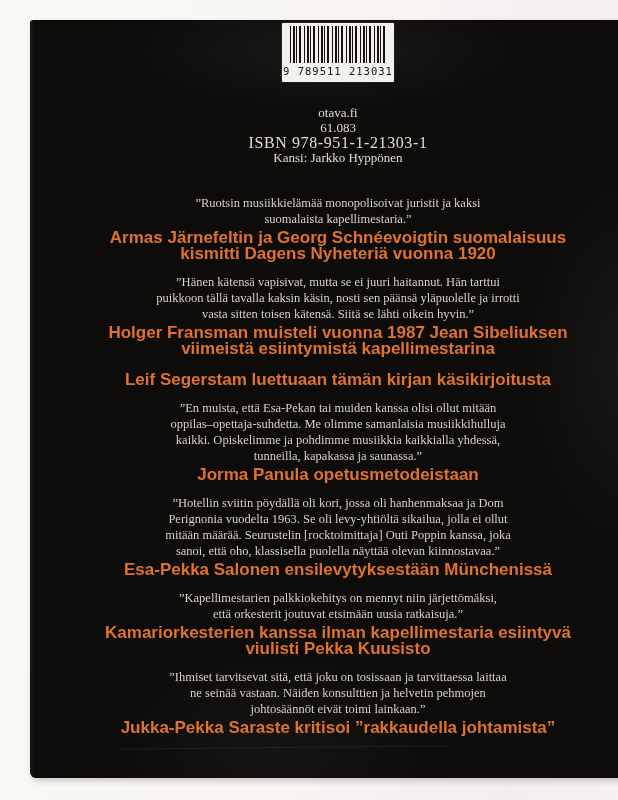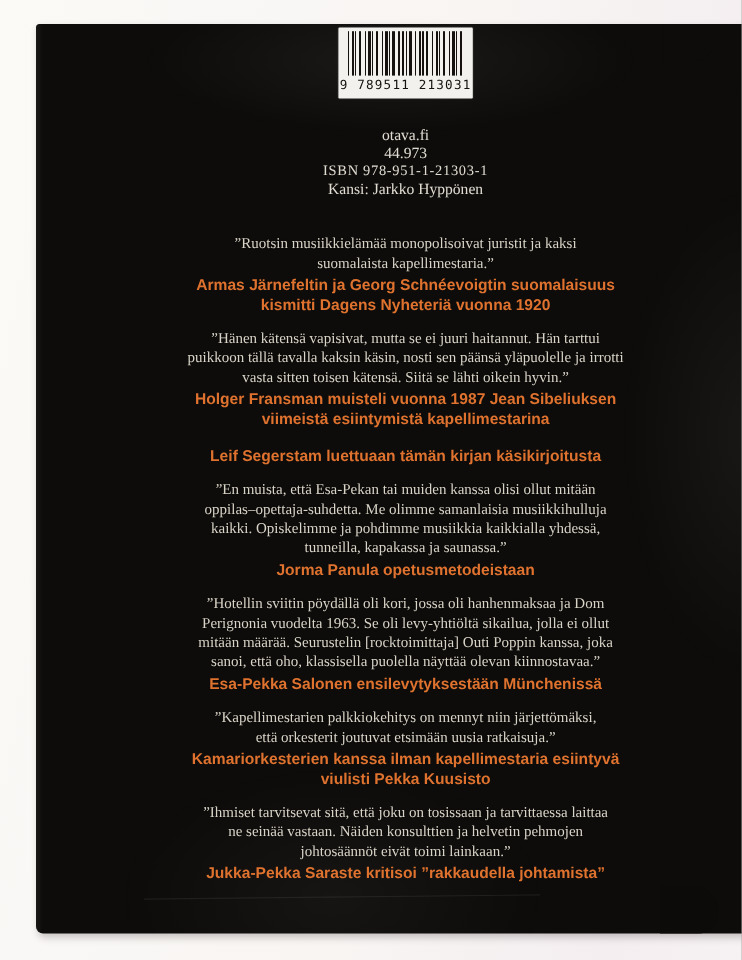--- a/index.html
+++ b/index.html
@@ -114,40 +114,40 @@
     color: #15130f;
     line-height: 17px;
   }
 
   .imprint {
     margin-top: 23px;
     color: #e0dcd2;
     font-size: 13px;
     line-height: 15px;
   }
-  .imprint .isbn-line { font-size: 12px; letter-spacing: 0.6px; }
+  .imprint .isbn-line { font-size: 16px; letter-spacing: 0.6px; }
   .imprint div { margin: 0; }
 
   .quote { margin-top: 12px; max-width: 480px; }
   .quote.first { margin-top: 30px; }
   .quote-text {
     white-space: pre-line;
     color: var(--quote-text, #d9d4c8);
     font-family: "Liberation Serif", serif;
     font-size: 12.5px;
     line-height: 16px;
     text-shadow: 0 0 1px rgba(0,0,0,0.4);
   }
   .quote-attr {
     white-space: pre-line;
     margin-top: 3px;
     color: var(--attribution-orange, #df722e);
     font-family: "Liberation Sans", sans-serif;
     font-weight: bold;
-    font-size: 13px;
+    font-size: 17px;
     line-height: 16px;
   }
 </style>
 </head>
 <body>
 
 <div class="photo">
 
   <div class="page-edge">
     <div class="edge-title">KAPELLIMESTARIT</div>
@@ -156,21 +156,21 @@
   <div class="book">
     <div class="cover-content">
 
       <div class="barcode-box">
         <div class="barcode-bars"></div>
         <div class="barcode-number">9 789511 213031</div>
       </div>
 
       <div class="imprint">
         <div>otava.fi</div>
-        <div>44.973</div>
+        <div>61.083</div>
         <div class="isbn-line">ISBN 978-951-1-21303-1</div>
         <div>Kansi: Jarkko Hyppönen</div>
       </div>
 
       <div class="quote first">
         <div class="quote-text">”Ruotsin musiikkielämää monopolisoivat juristit ja kaksi
 suomalaista kapellimestaria.”</div>
         <div class="quote-attr">Armas Järnefeltin ja Georg Schnéevoigtin suomalaisuus
 kismitti Dagens Nyheteriä vuonna 1920</div>
       </div>

